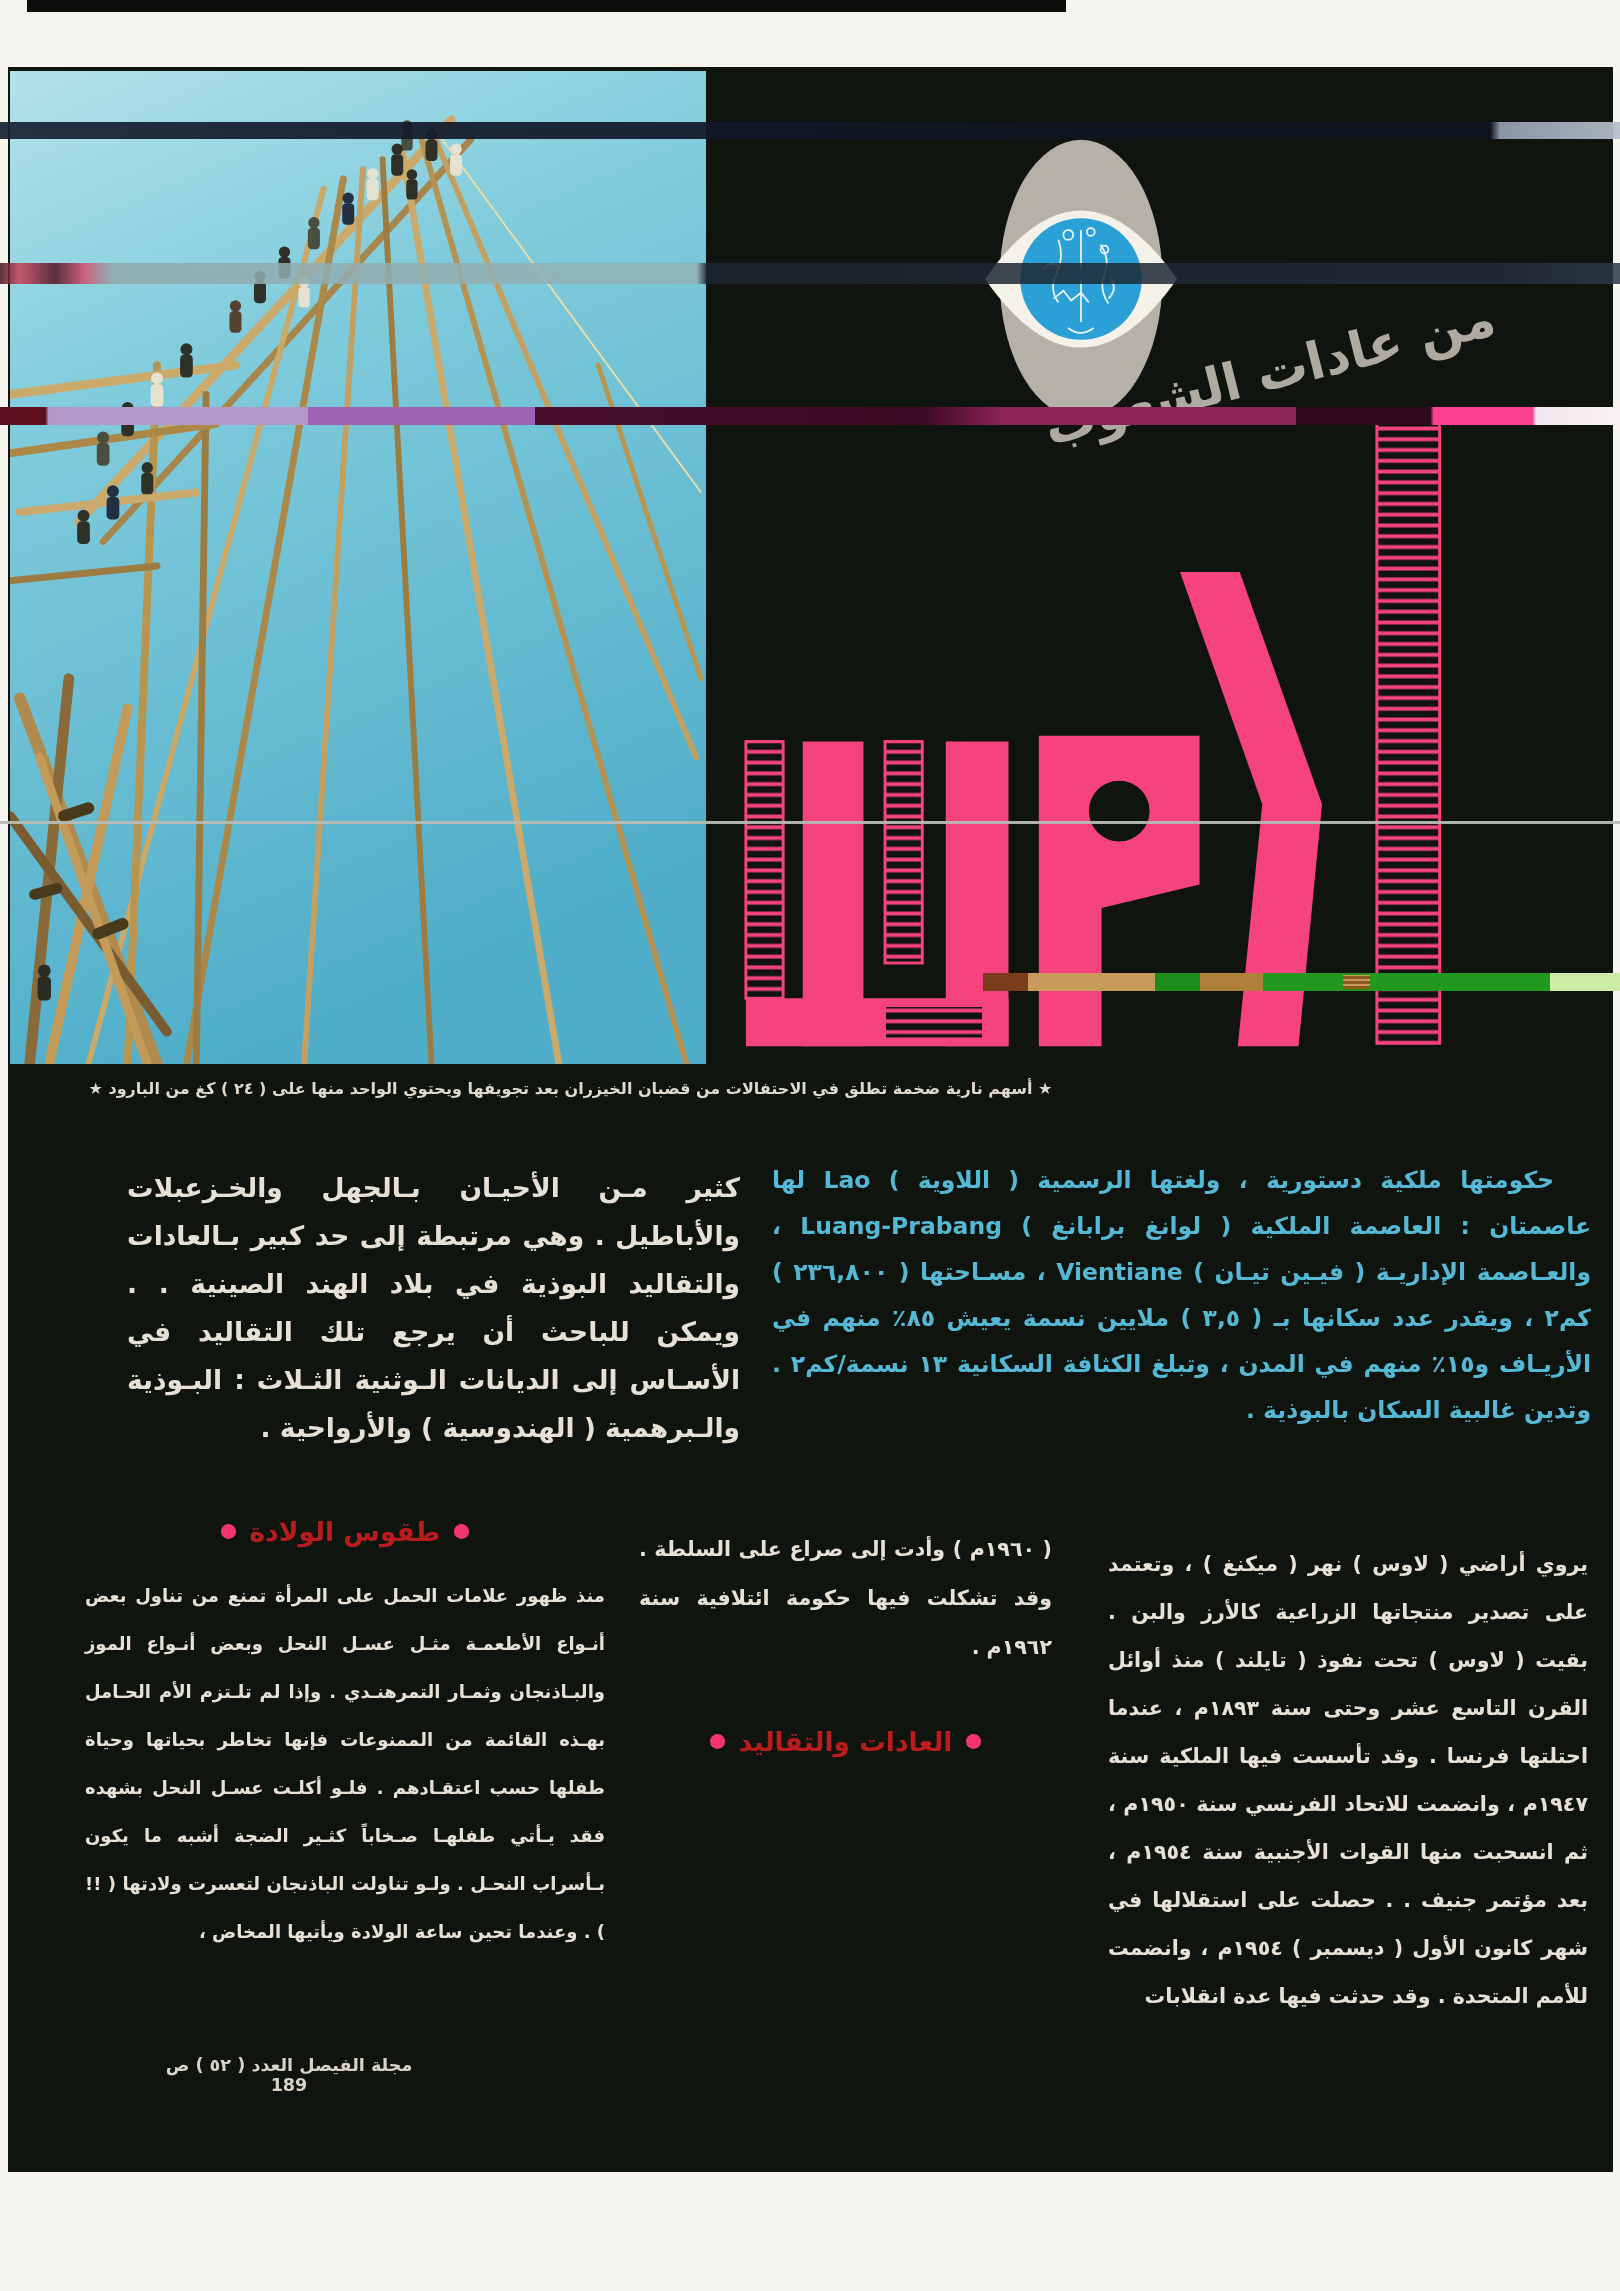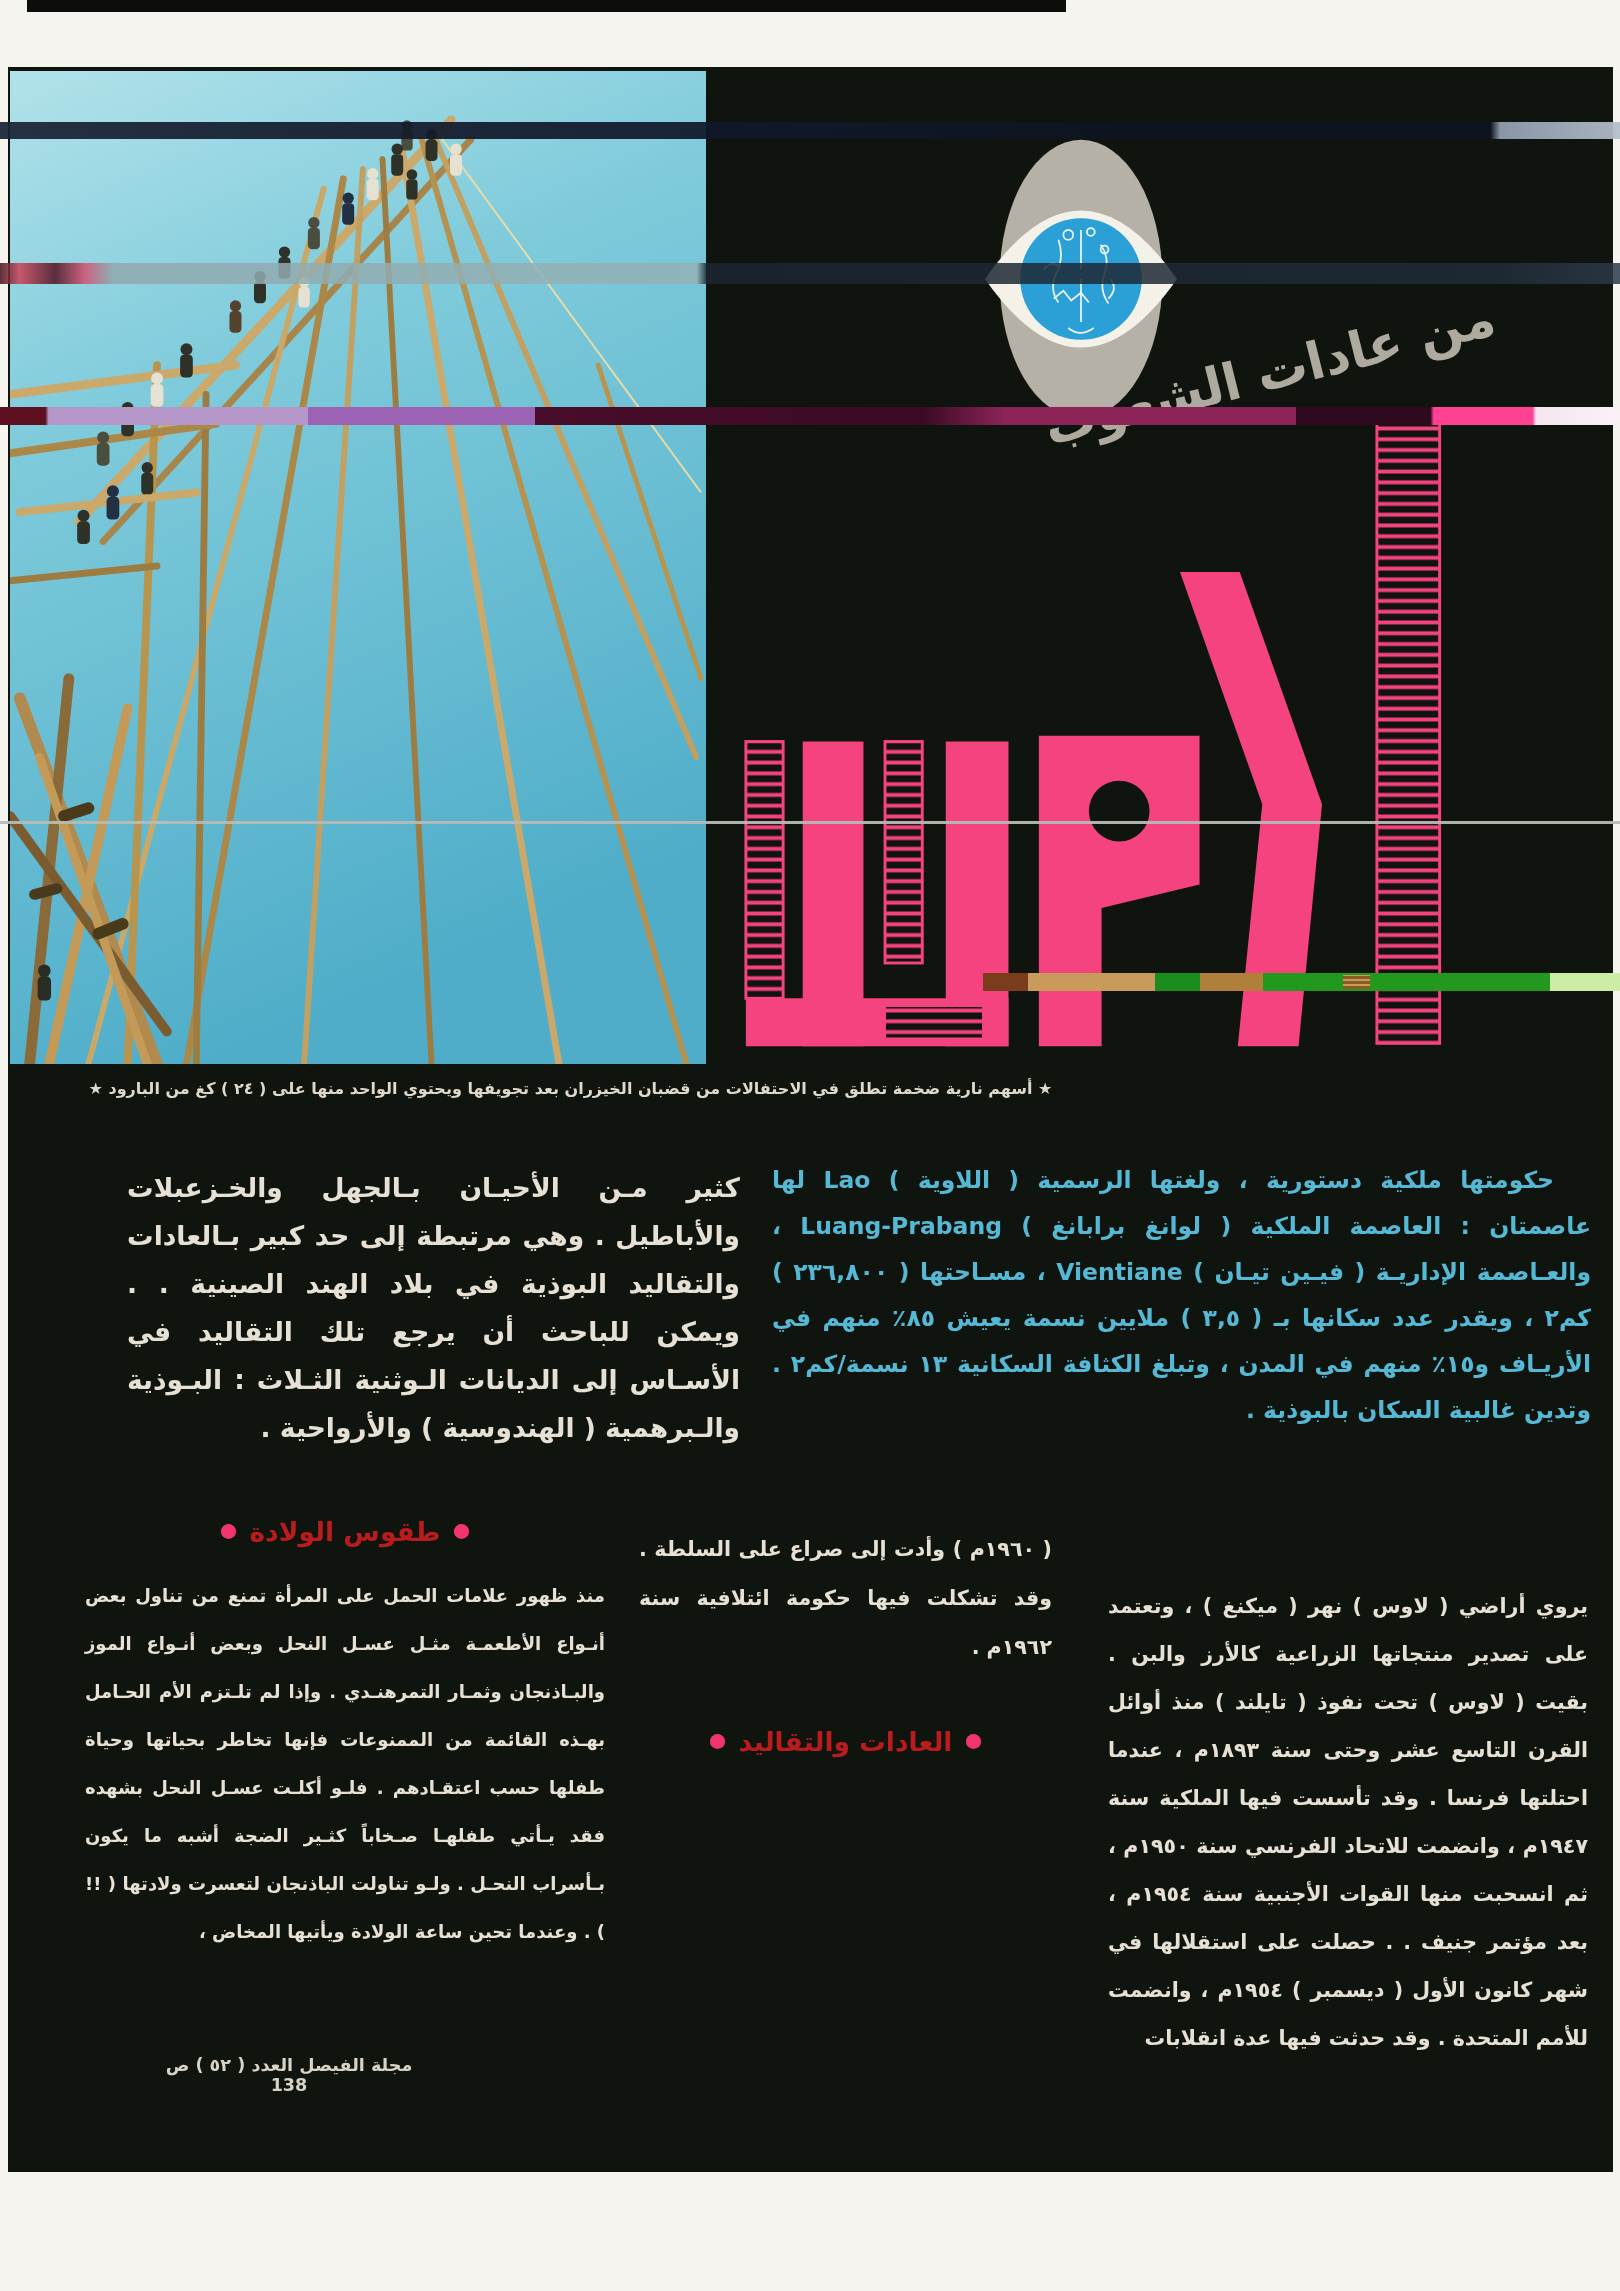--- a/index.html
+++ b/index.html
@@ -34,21 +34,21 @@
     left:78px;top:1079px;width:985px;z-index:10;
     color:#ded9cb;font-size:16px;font-weight:bold;
     text-align:center;direction:rtl;
   }
   .textcol{z-index:10;direction:rtl;color:#e6e1d4;font-weight:bold;}
   .teal{left:772px;top:1157px;width:819px;font-size:23.5px;line-height:46px;color:#55b9d6;}
   .teal p{margin:0 0 9.8px 0;text-align:justify;text-indent:37px;}
   .upperleft{left:125px;top:1162px;width:617px;font-size:26.5px;line-height:48px;}
   .lowerleft{left:83px;width:524px;font-size:18px;line-height:48px;}
   .midcol{left:637px;top:1523px;width:417px;font-size:20.6px;line-height:49px;}
-  .rightcol{left:1106px;top:1580px;width:484px;font-size:20.6px;line-height:48px;}
+  .rightcol{left:1106px;top:1538px;width:484px;font-size:20.6px;line-height:48px;}
   .jpara{text-align:justify;margin:2px;}
   .heading{
     color:#b91c1c;font-size:26.5px;font-weight:bold;
     display:flex;align-items:center;justify-content:center;gap:13.7px;
   }
   .dot{width:14.7px;height:14.7px;border-radius:50%;background:#f2356d;flex:0 0 auto;}
   .h-left{left:83px;top:1516px;width:524px;z-index:10;}
   .h-mid{margin:45px 0 25.5px 0;}
   .footer{
     left:147px;top:2055px;width:284px;z-index:10;
@@ -221,21 +221,21 @@
     <span class="dot"></span>
     <span>العادات والتقاليد</span>
     <span class="dot"></span>
   </div>
 </div>
 
 <div class="abs textcol rightcol">
   <p class="jpara">يروي أراضي ( لاوس ) نهر ( ميكنغ ) ، وتعتمد على تصدير منتجاتها الزراعية كالأرز والبن . بقيت ( لاوس ) تحت نفوذ ( تايلند ) منذ أوائل القرن التاسع عشر وحتى سنة ١٨٩٣م ، عندما احتلتها فرنسا . وقد تأسست فيها الملكية سنة ١٩٤٧م ، وانضمت للاتحاد الفرنسي سنة ١٩٥٠م ، ثم انسحبت منها القوات الأجنبية سنة ١٩٥٤م ، بعد مؤتمر جنيف . . حصلت على استقلالها في شهر كانون الأول ( ديسمبر ) ١٩٥٤م ، وانضمت للأمم المتحدة . وقد حدثت فيها عدة انقلابات</p>
 </div>
 
-<div class="abs footer">مجلة الفيصل العدد ( ٥٢ ) ص 138</div>
+<div class="abs footer">مجلة الفيصل العدد ( ٥٢ ) ص 189</div>
 
 <div class="abs glitch g1"></div>
 <div class="abs glitch g2"></div>
 <div class="abs glitch g3"></div>
 <div class="abs glitch g4"></div>
 <div class="abs glitch g5"></div>
 <div class="abs glitch g5b"></div>
 
 
 </body></html>

